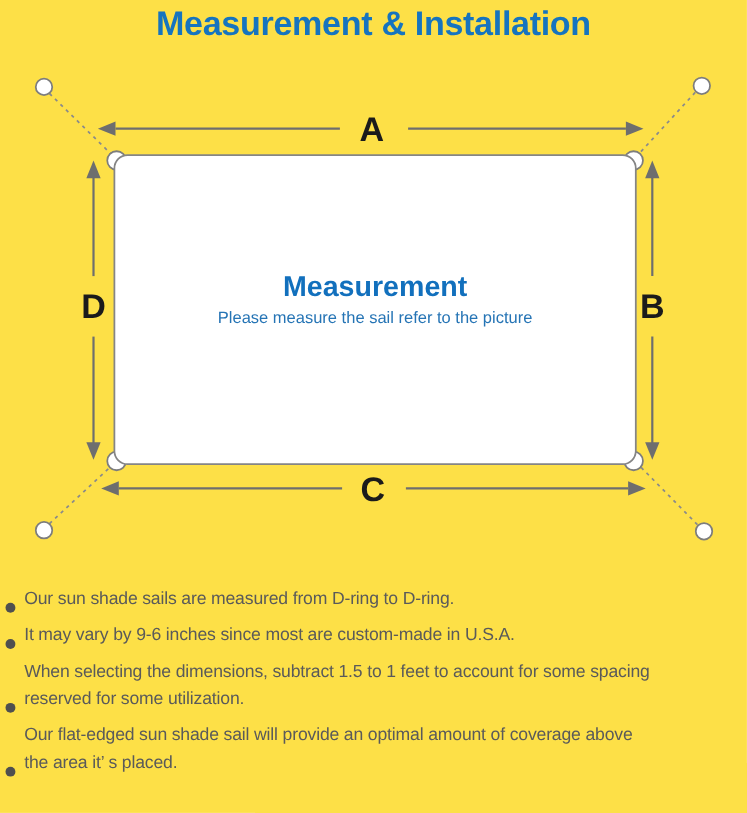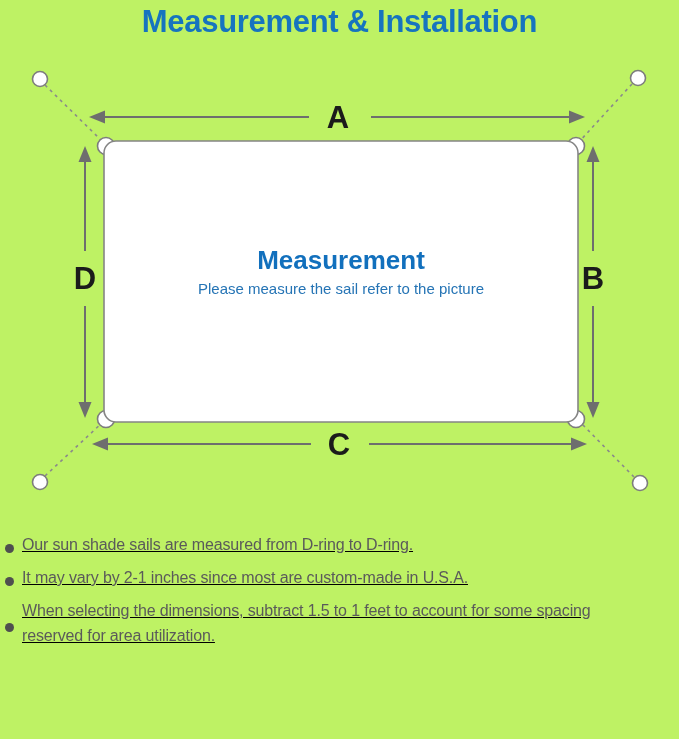--- a/index.html
+++ b/index.html
@@ -1,20 +1,20 @@
 <!DOCTYPE html>
 <html><head>
 <meta charset="utf-8">
 <style>
   html, body { margin: 0; padding: 0; background: #ffffff; }
   .page {
     position: relative;
     width: 679px;
     height: 739px;
-    background: #bef264;
+    background: #fde047;
     overflow: hidden;
     font-family: "Liberation Sans", sans-serif;
   }
   .title {
     position: absolute;
     top: 4px;
     left: 0;
     width: 100%;
     text-align: center;
     font-size: 31px;
@@ -45,23 +45,22 @@
     fill: #2574b5;
   }
   .notes {
     position: absolute;
     top: 532px;
     left: 5px;
     right: 4px;
   }
   .note-item {
     display: flex;
-    align-items: center;
+    align-items: flex-end;
     margin-bottom: 8px;
-    text-decoration: underline;
   }
   .note-dot {
     flex: 0 0 auto;
     width: 9px;
     height: 9px;
     border-radius: 50%;
     background: #4f4f4f;
     margin-top: 8px;
   }
   .note-text {
@@ -146,28 +145,35 @@
     <div class="note-item">
       <span class="note-dot"></span>
       <div class="note-text">
         <div class="note-line">Our sun shade sails are measured from D-ring to D-ring.</div>
       </div>
     </div>
 
     <div class="note-item">
       <span class="note-dot"></span>
       <div class="note-text">
-        <div class="note-line">It may vary by 2-1 inches since most are custom-made in U.S.A.</div>
+        <div class="note-line">It may vary by 9-6 inches since most are custom-made in U.S.A.</div>
       </div>
     </div>
 
     <div class="note-item">
       <span class="note-dot"></span>
       <div class="note-text">
         <div class="note-line">When selecting the dimensions, subtract 1.5 to 1 feet to account for some spacing</div>
-        <div class="note-line">reserved for area utilization.</div>
+        <div class="note-line">reserved for some utilization.</div>
       </div>
     </div>
 
 
+    <div class="note-item">
+      <span class="note-dot"></span>
+      <div class="note-text">
+        <div class="note-line">Our flat-edged sun shade sail will provide an optimal amount of coverage above</div>
+        <div class="note-line">the area it’ s placed.</div>
+      </div>
+    </div>
 
   </div>
 </div>
 
 </body></html>

